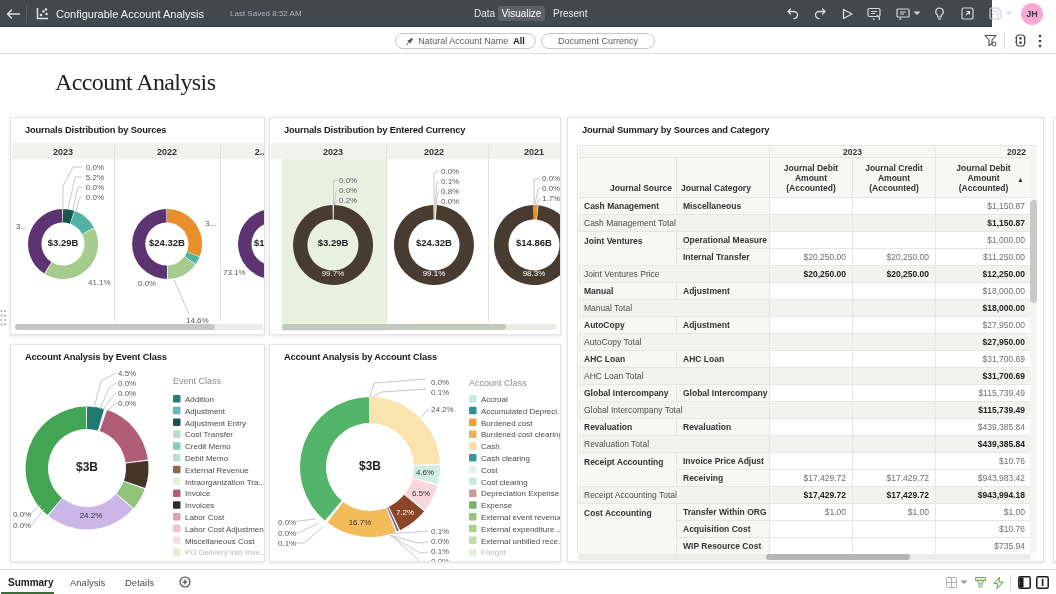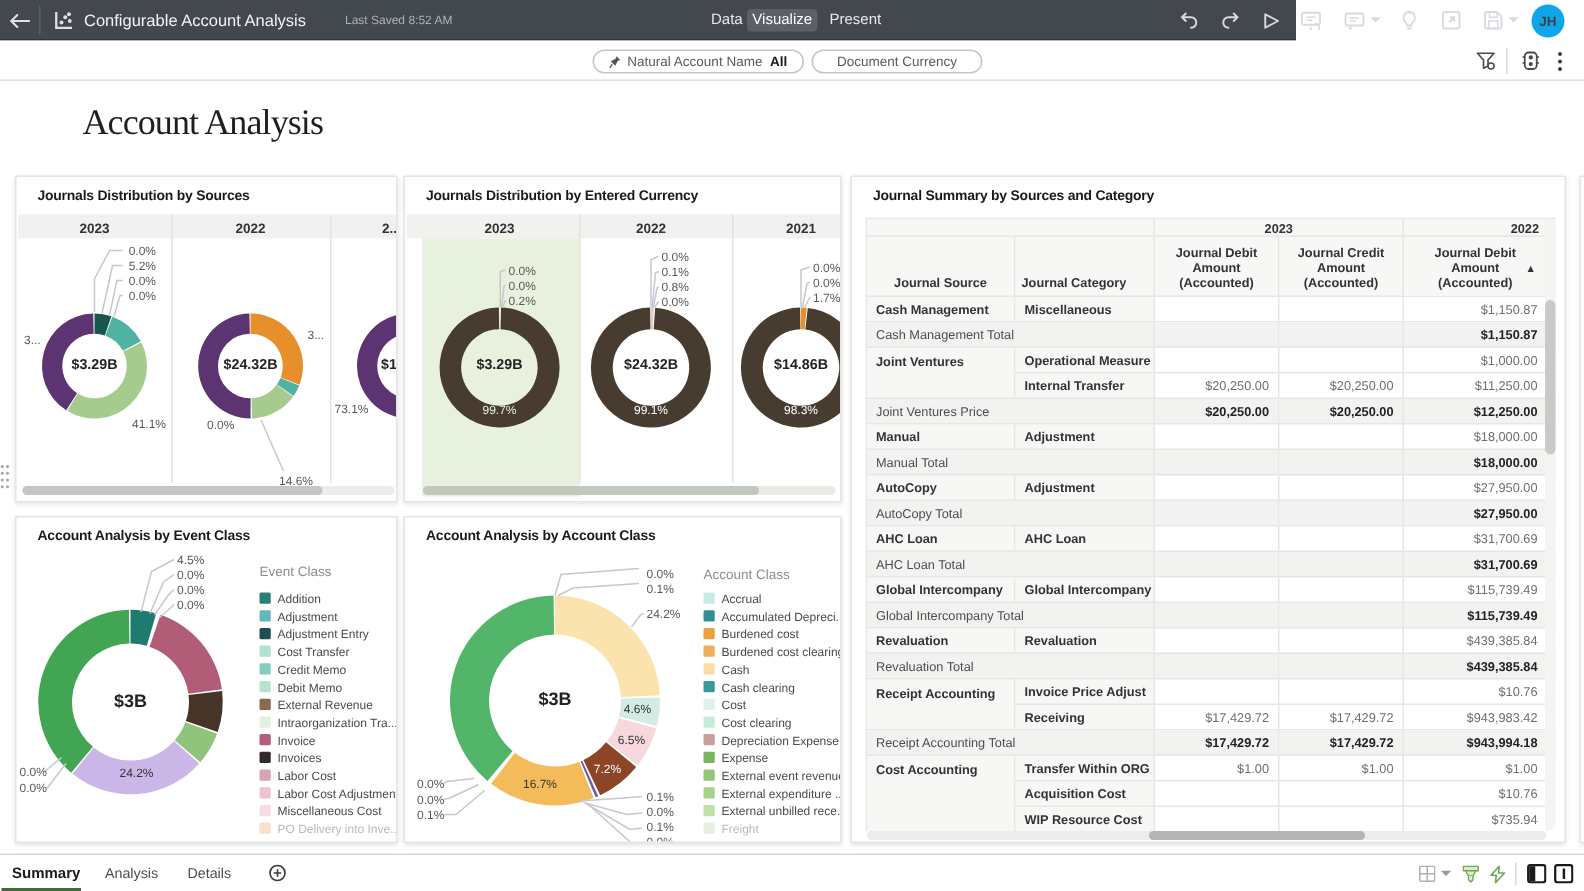--- a/index.html
+++ b/index.html
@@ -1,16 +1,16 @@
 <!DOCTYPE html>
 <html><head><meta charset="utf-8">
 <style>
 *{margin:0;padding:0;box-sizing:border-box;}
 body{width:1056px;height:594px;font-family:"Liberation Sans",sans-serif;background:#fff;position:relative;overflow:hidden;}
-.topbar{position:absolute;left:0;top:0;width:864px;height:27px;background:#43474e;color:#e8eaec;border-bottom:1px solid #33363b;box-sizing:border-box;}
+.topbar{position:absolute;left:0;top:0;width:992px;height:27px;background:#43474e;color:#e8eaec;border-bottom:1px solid #33363b;box-sizing:border-box;}
 .tb-el{position:absolute;top:0;height:27px;display:flex;align-items:center;}
 .panel{position:absolute;background:#fff;border:1px solid #e4e4e2;box-shadow:0 1px 3px rgba(0,0,0,.12);overflow:hidden;}
 .ptitle{position:absolute;left:14px;top:7px;font-size:9.3px;font-weight:bold;color:#1a1a1a;letter-spacing:-0.15px;}
 table.jtbl{border-collapse:collapse;table-layout:fixed;font-size:8.5px;}
 table.jtbl td,table.jtbl th{border:1px solid #e6e6e4;overflow:hidden;white-space:nowrap;}
 table.jtbl td{height:17px;padding:0 6px;}
 td.c1,td.c2{background:#f7f7f5;}
 td.src,td.cat{font-weight:bold;color:#333;}
 td.c1[rowspan]{vertical-align:top;padding-top:4px;}
 td.totlbl{color:#4d4d4d;}
@@ -102,21 +102,21 @@
         <rect x="3.5" y="7" width="6" height="5" fill="none" stroke="#d7dade"></rect>
         <rect x="4" y="1" width="5" height="3.5" fill="none" stroke="#d7dade"></rect>
       </svg>
  </div>
  <div class="tb-el" style="left:1005px;">
   <svg width="8" height="5" viewBox="0 0 8 5">
         <path d="M0.5 0.5 4 4 7.5 0.5z" fill="#d7dade"></path>
       </svg>
  </div>
  <div class="tb-el" style="left:1021px;">
-      <div style="width:22px;height:22px;border-radius:50%;background:#0ea5e9;color:#3c4047;font-size:9px;font-weight:bold;display:flex;align-items:center;justify-content:center;">JH</div>
+      <div style="width:22px;height:22px;border-radius:50%;background:#f9a8d4;color:#3c4047;font-size:9px;font-weight:bold;display:flex;align-items:center;justify-content:center;">JH</div>
     </div>
 </div>
 
 <div style="position:absolute;left:0;top:27px;width:1056px;height:27px;background:#fff;border-bottom:1px solid #dededc;">
  <div class="chip" style="left:395px;top:6px;width:141px;">
   <svg width="8" height="9" viewBox="0 0 8 9" style="margin-right:4px;">
         <path d="M5 0.5 7.5 3 5.8 3.6 4.2 6.8 1.2 3.8 4.4 2.2z" fill="#555"></path>
         <path d="M2.2 5.8 0.5 8.2" stroke="#555" stroke-width="0.9"></path>
       </svg>
   Natural Account Name<b>All</b></div>
@@ -254,21 +254,21 @@
           <col style="width:96px">
           <col style="width:12px">
         </colgroup>
   <tbody>
           <tr>
             <th class="gh" colspan="2" style="background:#f7f7f5;"></th>
             <th class="gh" colspan="2">2023</th>
             <th class="gh" colspan="2" style="text-align:right;padding-right:17px;">2022</th>
           </tr>
   <tr>
-   <th class="ch" style="text-align:center;">Journal Source</th>
+   <th class="ch" style="text-align:right;">Journal Source</th>
    <th class="ch" style="text-align:left;">Journal Category</th>
    <th class="ch">Journal Debit<br>Amount<br>(Accounted)</th>
    <th class="ch">Journal Credit<br>Amount<br>(Accounted)</th>
    <th class="ch" style="position:relative;">Journal Debit<br>Amount<br>(Accounted)<span style="position:absolute;right:7px;top:17px;font-size:7px;">▲</span></th>
    <th class="ch"></th>
   </tr>
 <tr>
             <td class="c1 src">Cash Management</td>
             <td class="c2 cat">Miscellaneous</td>
             <td class="v"></td>

